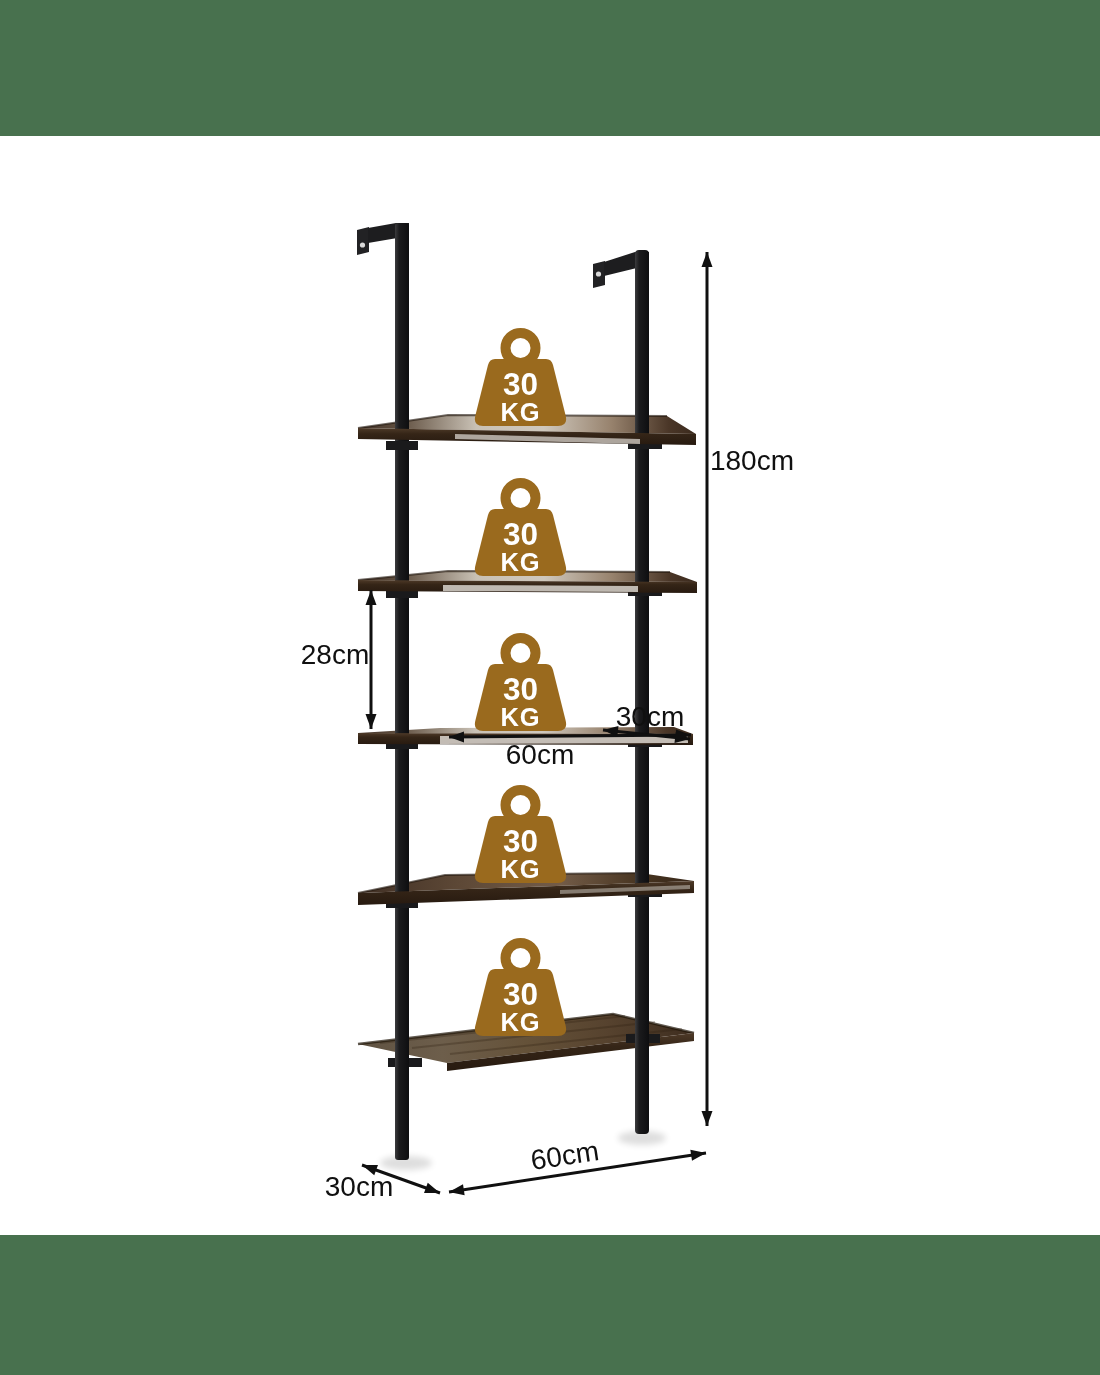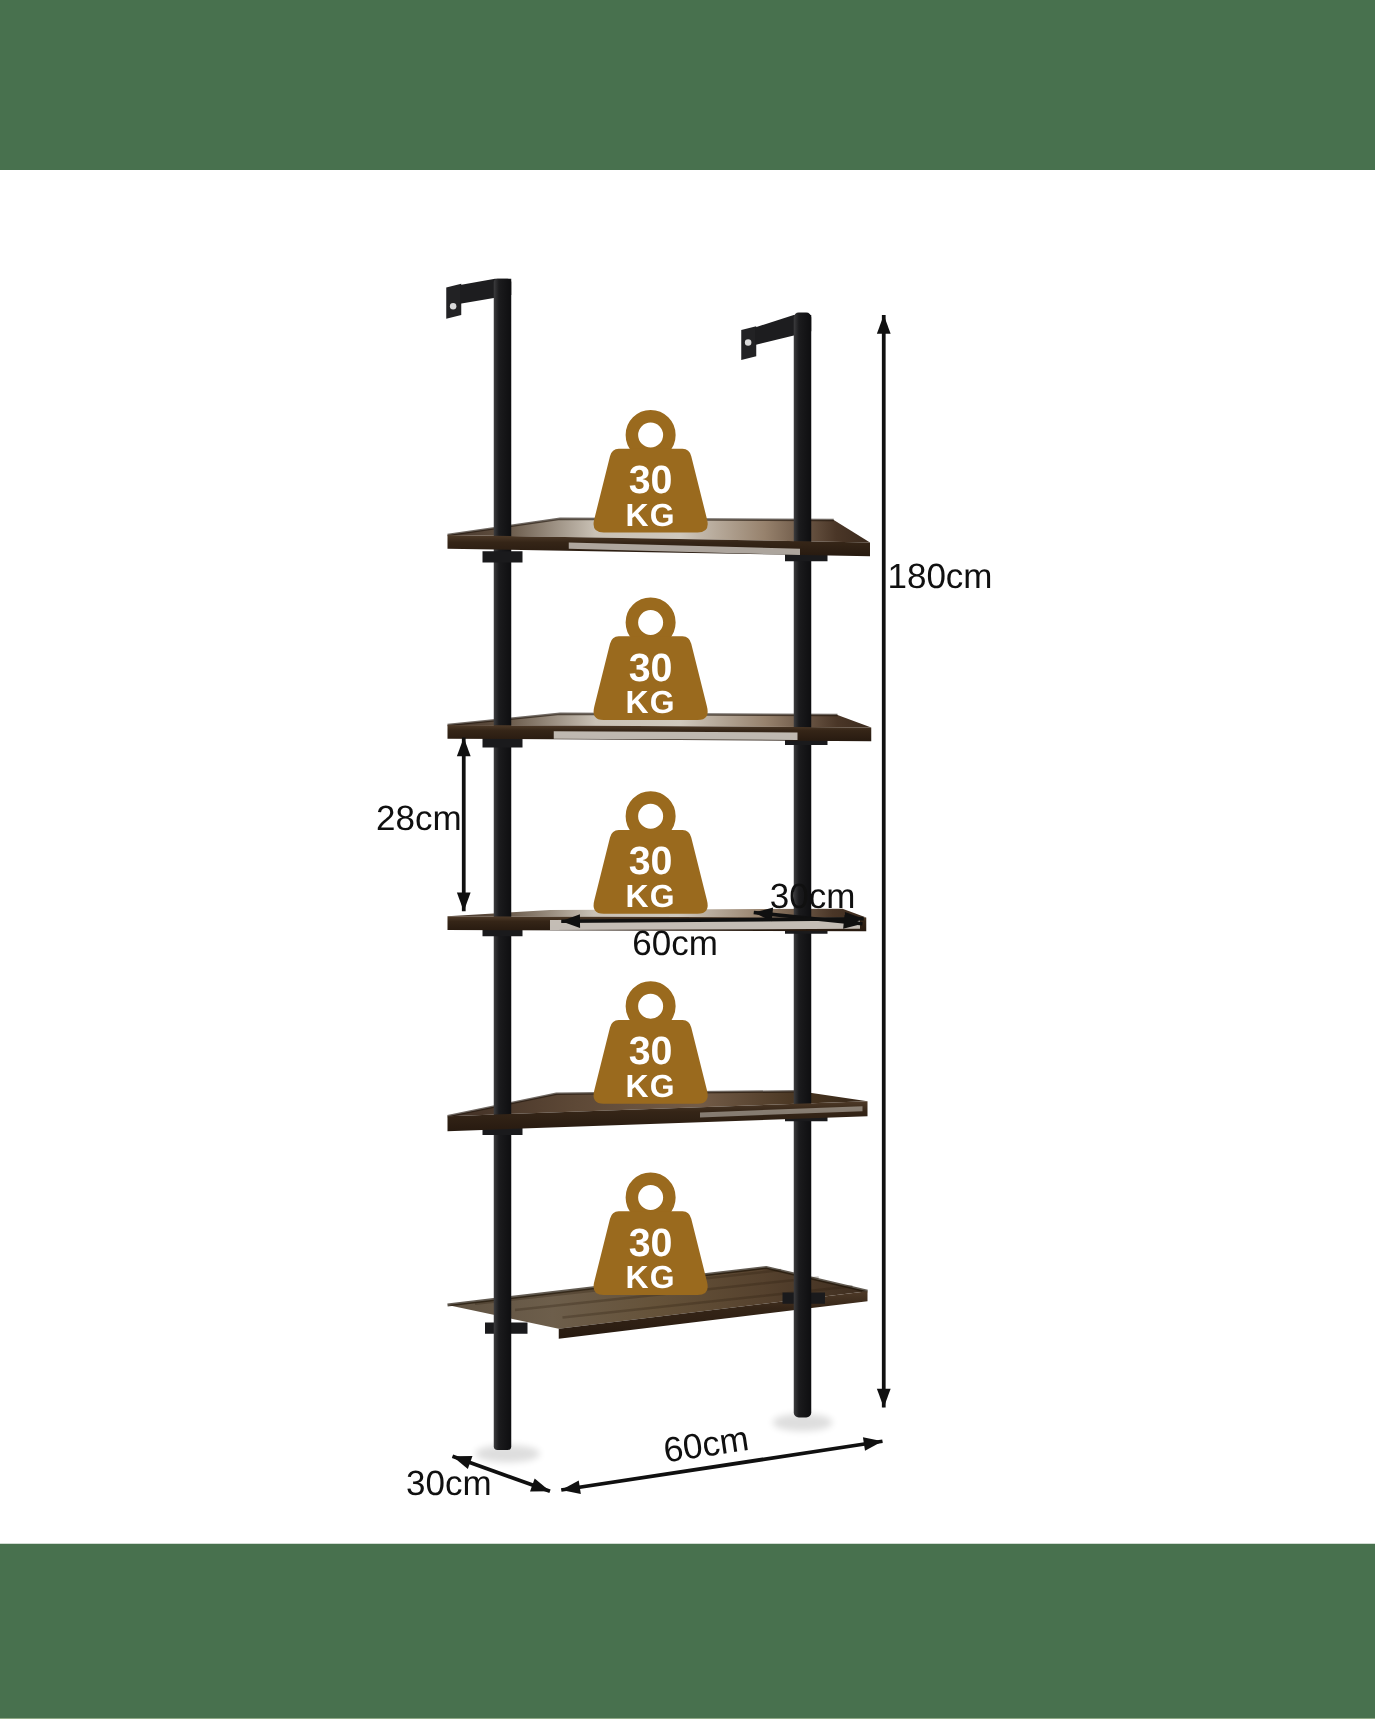--- a/index.html
+++ b/index.html
@@ -1,19 +1,19 @@
 <!DOCTYPE html>
 <html><head>
 <meta charset="utf-8">
 <style>
   html,body { margin:0; padding:0; background:#ffffff; }
   .stage {
     position:relative;
     width:1100px; height:1375px;
-    background:#4d7c0f;
+    background:#86efac;
     overflow:hidden;
     font-family:"Liberation Sans", sans-serif;
   }
   .stage svg { position:absolute; inset:0; display:block; }
   text { font-family:"Liberation Sans", sans-serif; }
   .dim-label { font-size:28px; fill:#101010; }
   .badge-num { font-size:31.5px; font-weight:bold; fill:#ffffff; }
   .badge-unit { font-size:25.5px; font-weight:bold; fill:#ffffff; letter-spacing:1px; }
 </style>
 </head>

